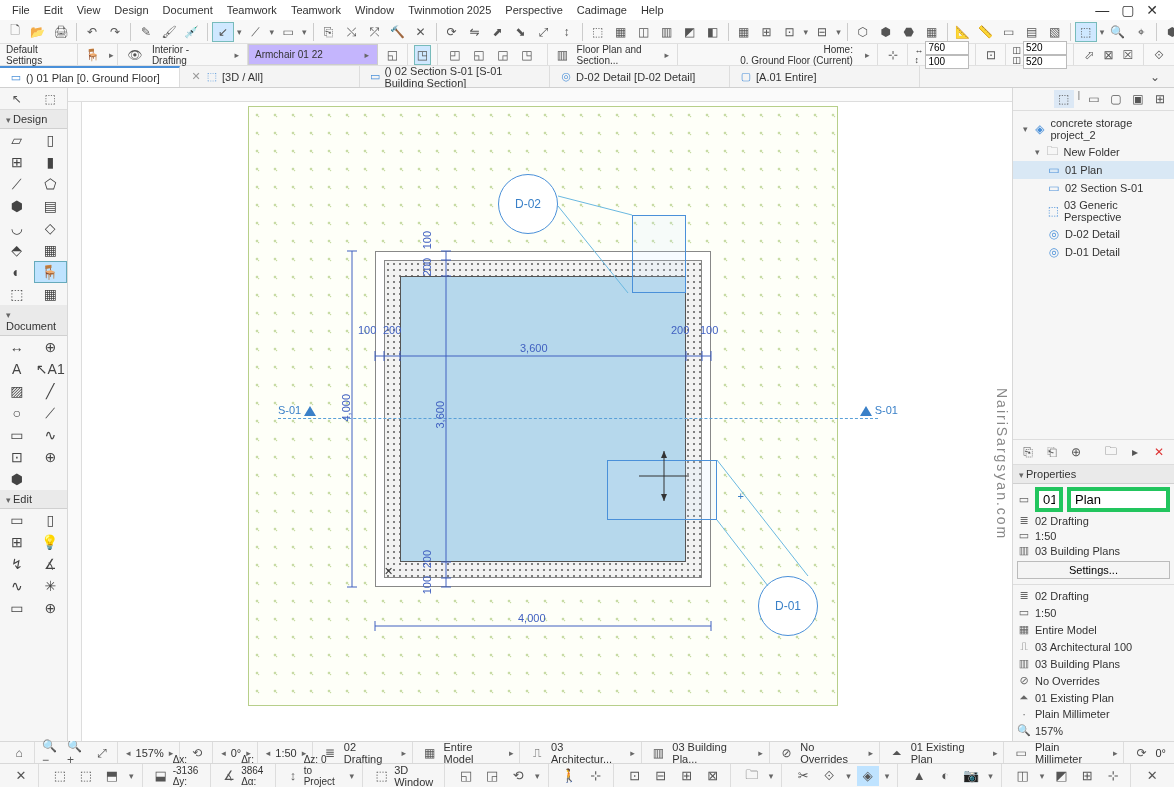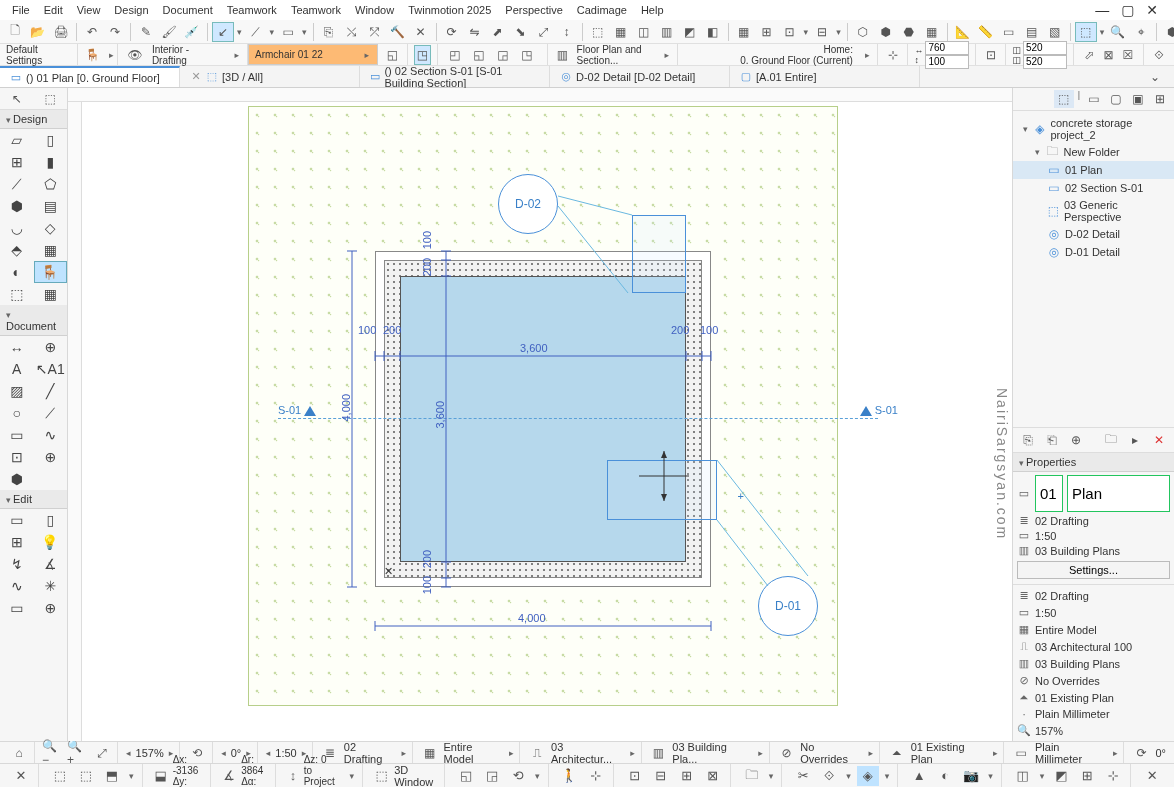--- a/index.html
+++ b/index.html
@@ -14,21 +14,21 @@
 .toolbar { display: flex; align-items: center; gap: 1px; padding: 1px 4px; height: 24px; border-bottom: 1px solid #e0e0e0; background: #f8f8f8; }
 .tbtn { width: 22px; height: 20px; display: inline-flex; align-items: center; justify-content: center; border: 1px solid transparent; font-size: 12px; color: #555; }
 .tbtn.active { background: #cfe8ff; border-color: #7bb; }
 .tsep { width: 1px; height: 18px; background: #ccc; margin: 0 3px; }
 .tgrp { display: flex; align-items: center; gap: 1px; }
 
 
 .infobar { display: flex; align-items: stretch; height: 22px; background: #f8f8f8; border-bottom: 1px solid #e0e0e0; }
 .info-seg { display: flex; align-items: center; padding: 0 6px; border-right: 1px solid #ddd; gap: 6px; }
 .info-txt { font-size: 10px; }
-.info-boxed { background:#fdba74; border:1px solid #ccc; padding:1px 6px; min-width:110px; }
+.info-boxed { background:#c4b5fd; border:1px solid #ccc; padding:1px 6px; min-width:110px; }
 .sm-input { width:44px; height:14px; border:1px solid #bbb; font-size:10px; padding:0 2px; }
 .stack2 { display:flex; flex-direction:column; gap:0px; justify-content:center; }
 
 
 .tabbar { display: flex; align-items: center; height: 22px; background: #f4f4f4; border-bottom: 1px solid #d0d0d0; }
 .tab { display:flex; align-items:center; gap:4px; padding:0 10px; height:100%; border-right:1px solid #ddd; font-size:11px; }
 .tab.active { background: #fff; border-top: 2px solid #4a90d9; }
 .tab .ticon { width:12px; height:12px; display:inline-flex; align-items:center; justify-content:center; color:#4a90d9; font-size:11px; }
 .tab .tx { position:relative; top:0px; }
 .tab-spacer { flex:1; }
@@ -90,21 +90,21 @@
 
 
 .prop-bar { display:flex; justify-content:space-between; align-items:center; padding:2px 4px; border-top:1px solid #ddd; border-bottom:1px solid #ddd; background:#f6f6f6;}
 .prop-bar .ticon-row { display:flex; gap:2px; }
 .prop-bar .tbtn.red { color:#d33; }
 .prop-head { font-size:11px; padding:3px 6px; background:#eaeaea; border-bottom:1px solid #d0d0d0; }
 .prop-head::before { content:"▾ "; color:#666; font-size:9px; }
 .prop-body { padding:2px 4px; font-size:11px; }
 .prop-row { display:flex; align-items:center; gap:4px; padding:1px 0; }
 .prop-row .picon { width:14px; text-align:center; color:#666; }
-.prop-input { border:1px solid #22c55e; padding:9px 4px; font-size:15px; }
+.prop-input { border:4px solid #22c55e; padding:1px 4px; font-size:13px; }
 .prop-btn { margin:3px 0; width:100%; text-align:center; border:1px solid #bbb; background:#f4f4f4; padding:2px 0; font-size:11px; }
 .prop-list { padding:2px 4px; }
 .prop-list .prop-row { padding:2px 0; }
 
 
 .status1 { display:flex; align-items:center; height:22px; background:#f6f6f6; border-top:1px solid #d8d8d8; padding:0 4px; gap:2px; font-size:11px;}
 .status1 .seg { display:flex; align-items:center; gap:3px; padding:0 4px; border-right:1px solid #ddd; height:100%;}
 .status1 .seg.noborder { border-right:none; }
 
 .status2 { display:flex; align-items:center; height:24px; background:#f6f6f6; border-top:1px solid #d8d8d8; padding:0 4px; gap:4px; font-size:11px; }

